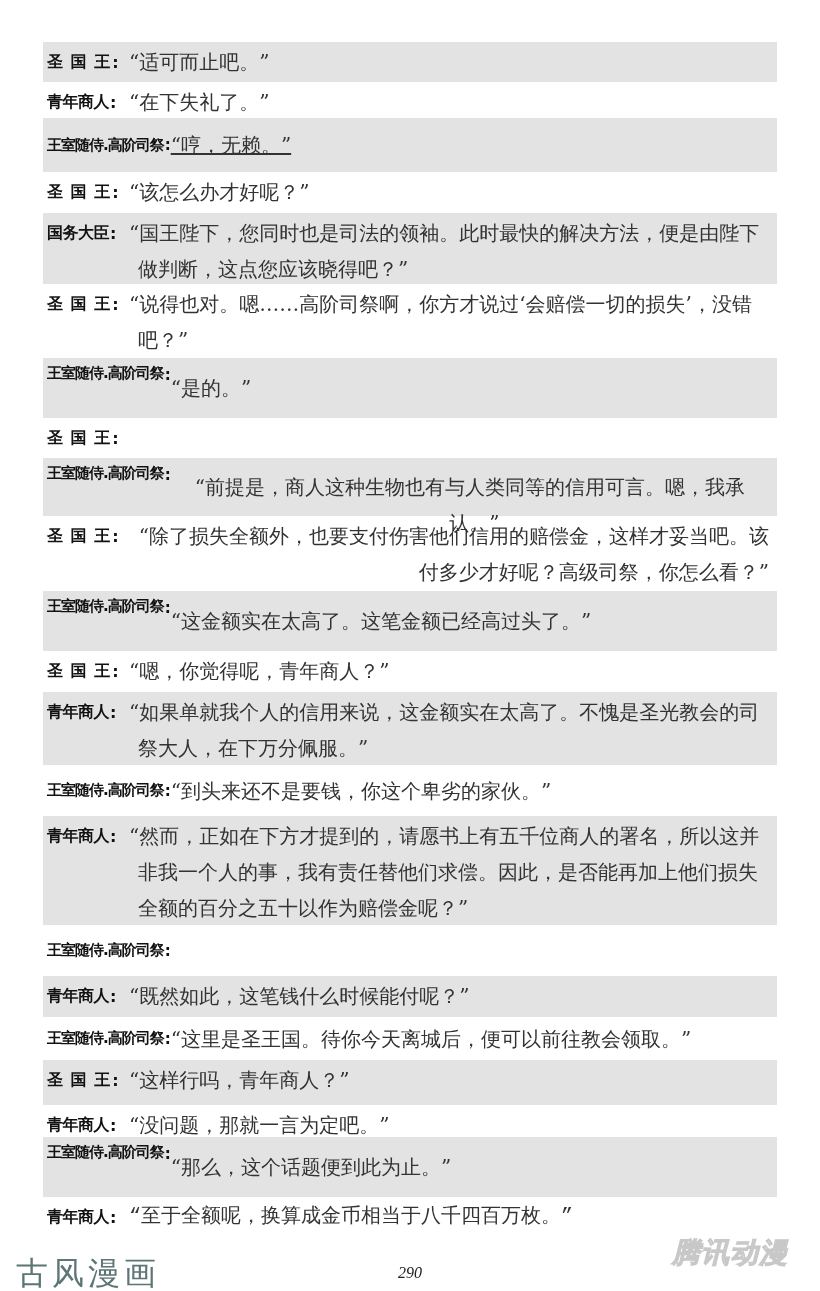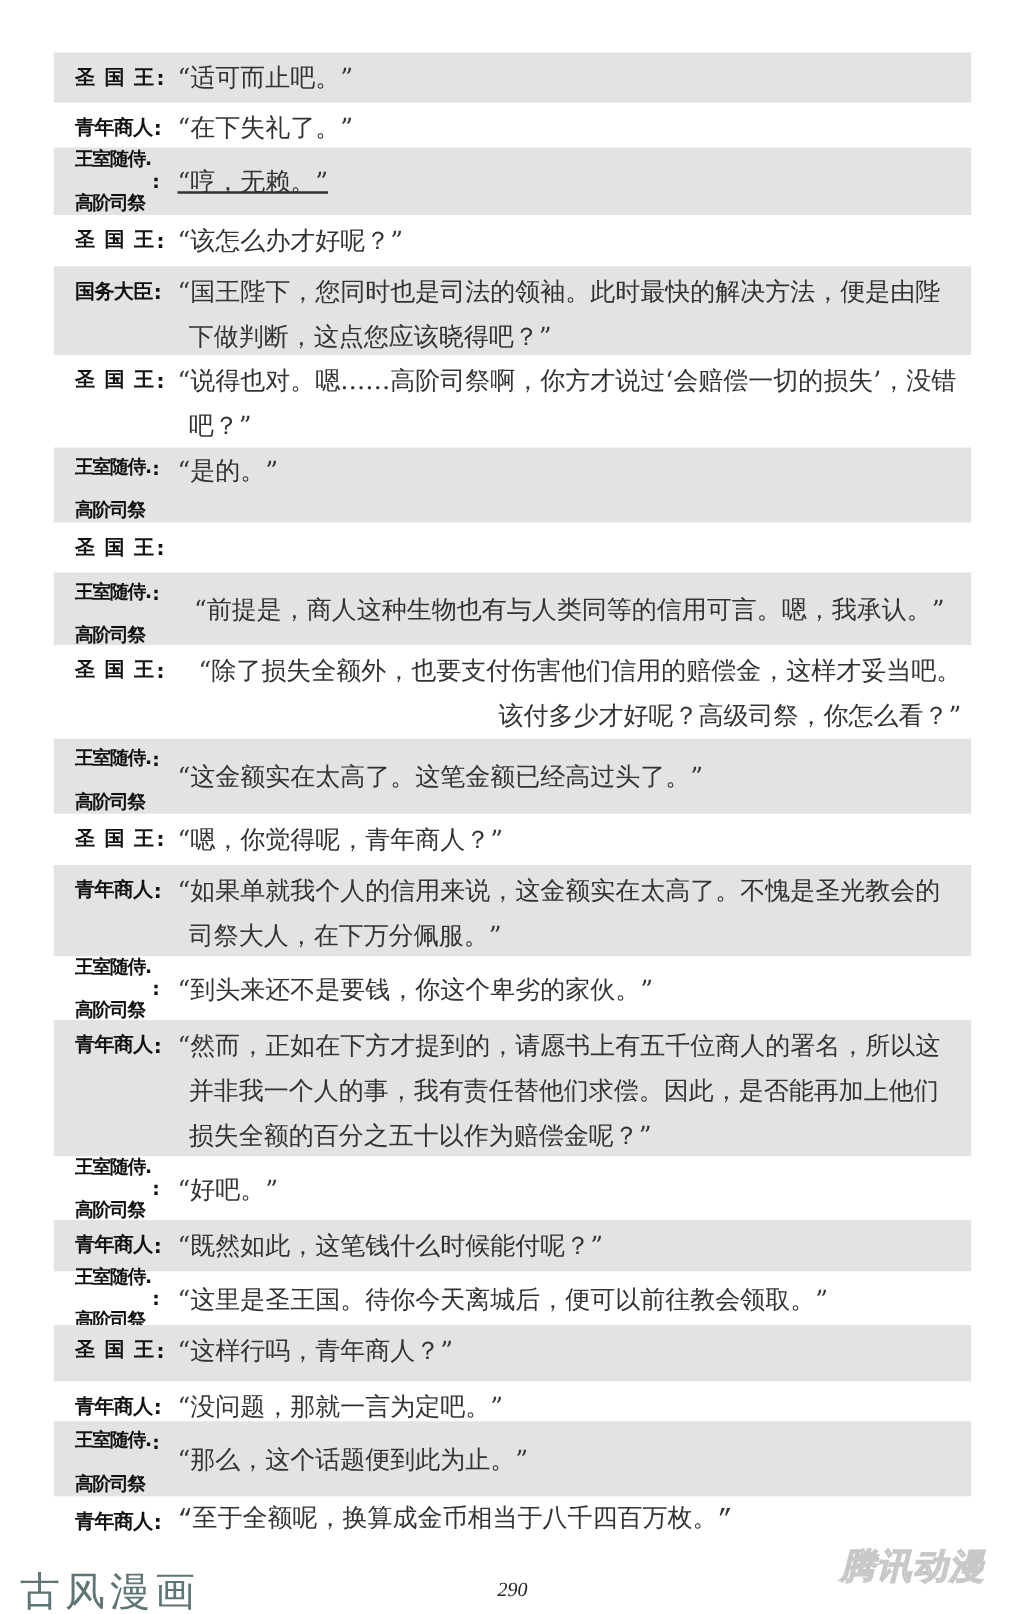--- a/index.html
+++ b/index.html
@@ -6,26 +6,26 @@
   body {
     width: 820px; height: 1291px; background: #ffffff; position: relative; overflow: hidden;
     font-family: "DejaVu Serif", "Liberation Serif", serif; color: #222;
   }
   #dialogue { position: absolute; left: 43px; top: 42px; width: 734px; }
   .row {
     position: relative; display: flex; align-items: flex-start; box-sizing: border-box;
   }
   .row.gray { background: #e3e3e3; }
   .speaker {
-    flex: 0 0 82px; margin-left: 17px; box-sizing: border-box;
+    flex: 0 0 82px; margin-left: 4px; box-sizing: border-box;
     font-family: "DejaVu Sans", "Liberation Sans", sans-serif; font-weight: bold;
     font-size: 16px; color: #111; letter-spacing: -0.5px; white-space: nowrap;
     display: flex; align-items: center;
   }
-  .speaker .two { display: flex; flex-direction: column; line-height: 15px; font-size: 15px; letter-spacing: -1px; gap: 20px; }
+  .speaker .two { display: flex; line-height: 15px; font-size: 15px; letter-spacing: -1px; }
   .speaker .colon { margin-left: 1px; letter-spacing: 0; }
   .speech {
     flex: 1; font-size: 20px; line-height: 36px; color: #333; padding-right: 8px;
     text-indent: -9px; padding-left: 9px;
   }
   #footer-page {
     position: absolute; top: 1264px; left: 0; width: 820px; text-align: center;
     font-family: "Liberation Serif", serif; font-style: italic; font-size: 16px; color: #222;
   }
   #logo-left {
@@ -88,21 +88,21 @@
       <div class="speech" style="margin-top: 2px;">“说得也对。嗯……高阶司祭啊，你方才说过‘会赔偿一切的损失’，没错吧？”</div>
     </div>
     <div class="row gray" style="height: 60px;">
       <div class="speaker" style="height: 60px; align-items: flex-start; padding-top: 8px;">
         <span class="two">
           <span>王室随侍.</span>
           <span>高阶司祭</span>
         </span>
         <span class="colon" style="font-size: 15px;">:</span>
       </div>
-      <div class="speech" style="">“是的。”</div>
+      <div class="speech" style="margin-top: 12px;">“是的。”</div>
     </div>
     <div class="row white" style="height: 40px;">
       <div class="speaker" style="height: 36px; margin-top: 2px;">
         <span style="letter-spacing: 1px;">圣 国 王</span>
         <span class="colon">:</span>
       </div>
     </div>
     <div class="row gray" style="height: 58px;">
       <div class="speaker" style="height: 58px; align-items: flex-start; padding-top: 8px;">
         <span class="two">
@@ -162,21 +162,20 @@
       <div class="speech" style="margin-top: 2px;">“然而，正如在下方才提到的，请愿书上有五千位商人的署名，所以这并非我一个人的事，我有责任替他们求偿。因此，是否能再加上他们损失全额的百分之五十以作为赔偿金呢？”</div>
     </div>
     <div class="row white" style="height: 51px;">
       <div class="speaker" style="height: 51px; align-items: center;">
         <span class="two">
           <span>王室随侍.</span>
           <span>高阶司祭</span>
         </span>
         <span class="colon" style="font-size: 15px;">:</span>
       </div>
-      <div class="speech" style="margin-top: 7.5px;">“好吧。”</div>
     </div>
     <div class="row gray" style="height: 41px;">
       <div class="speaker" style="height: 36px; margin-top: 2px;">
         <span>青年商人</span>
         <span class="colon">:</span>
       </div>
       <div class="speech" style="margin-top: 2px;">“既然如此，这笔钱什么时候能付呢？”</div>
     </div>
     <div class="row white" style="height: 43px;">
       <div class="speaker" style="height: 43px; align-items: center;">

